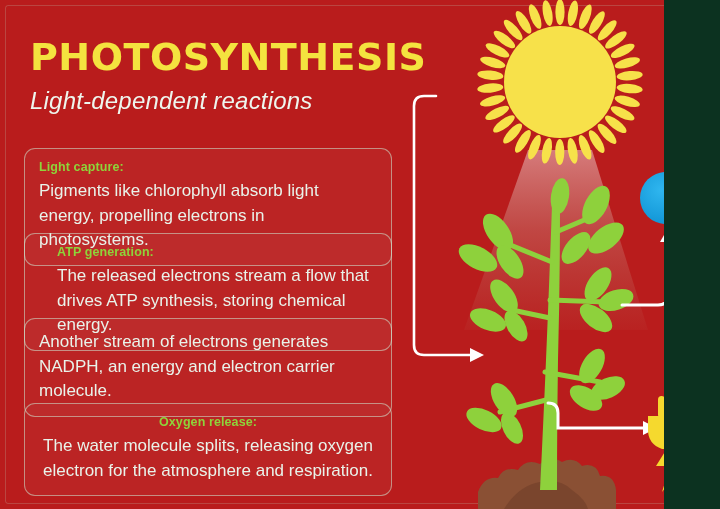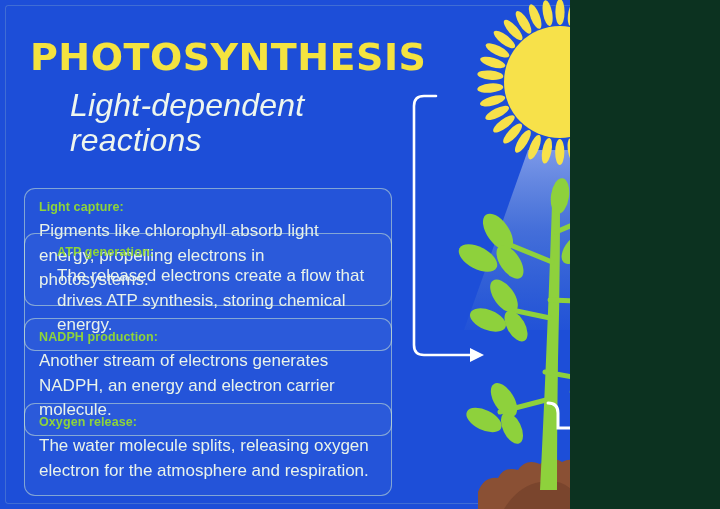--- a/index.html
+++ b/index.html
@@ -2,44 +2,44 @@
 <html><head>
 <meta charset="utf-8">
 <style>
   html,body{margin:0;padding:0;}
   body{
     width:720px;height:509px;overflow:hidden;
     background:#0c3220;
     font-family:"Liberation Sans", sans-serif;
   }
   #poster{
-    position:relative;width:570px;height:509px;
-    background:#1d4ed8;
+    position:relative;width:664px;height:509px;
+    background:#b91c1c;
     overflow:hidden;
   }
   
   #frame{
     position:absolute;left:5px;top:5px;width:708px;height:497px;
     border:1px solid rgba(190,225,200,.22);
     border-radius:3px;
     pointer-events:none;
   }
 
   
   #left{position:absolute;left:0;top:0;width:410px;height:509px;}
   #title{
     position:absolute;left:30px;top:38px;
     font-size:38px;font-weight:bold;letter-spacing:.5px;
     color:#f4e33f;line-height:1;
     font-family:"DejaVu Sans", sans-serif;
   }
   #subtitle{
     position:absolute;left:30px;top:88px;
-    font-size:32px;font-style:italic;color:#eef6ee;
-    line-height:1.1;letter-spacing:.2px;margin-left:40px;
+    font-size:24px;font-style:italic;color:#eef6ee;
+    line-height:1.1;letter-spacing:.2px;
   }
 
   .card{
     position:absolute;left:24px;width:368px;
     box-sizing:border-box;
     background:rgba(255,255,255,.035);
     border:1px solid rgba(205,232,210,.55);
     border-radius:11px;
     padding:11px 14px 12px 14px;
   }
@@ -58,36 +58,35 @@
 </head>
 <body>
 
 <div id="poster">
   <div id="frame"></div>
 
   <div id="left">
     <div id="title">PHOTOSYNTHESIS</div>
     <div id="subtitle">Light-dependent reactions</div>
 
-    <div class="card" style="top:148px;margin-top:40px;">
+    <div class="card" style="top:148px;">
       <p class="card-title">Light capture:</p>
       <p class="card-body">Pigments like chlorophyll absorb light energy, propelling electrons in photosystems.</p>
     </div>
 
     <div class="card" style="top:233px;padding-left:32px;">
       <p class="card-title">ATP generation:</p>
-      <p class="card-body">The released electrons create a flow that drives ATP synthesis, storing chemical energy.</p>
+      <p class="card-body">The released electrons stream a flow that drives ATP synthesis, storing chemical energy.</p>
     </div>
 
     <div class="card" style="top:318px;">
-      <p class="card-title">NADPH production:</p>
       <p class="card-body">Another stream of electrons generates NADPH, an energy and electron carrier molecule.</p>
     </div>
 
-    <div class="card" style="top:403px;">
+    <div class="card" style="top:403px;text-align:center;">
       <p class="card-title">Oxygen release:</p>
       <p class="card-body">The water molecule splits, releasing oxygen electron for the atmosphere and respiration.</p>
     </div>
   </div>
 
   <div id="right">
     <svg id="illus" viewBox="0 0 320 509" xmlns="http://www.w3.org/2000/svg">
       <defs>
         <linearGradient id="beamGrad" x1="0" y1="0" x2="0" y2="1">
           <stop offset="0%" stop-color="#ffffff" stop-opacity="0.42"></stop>

